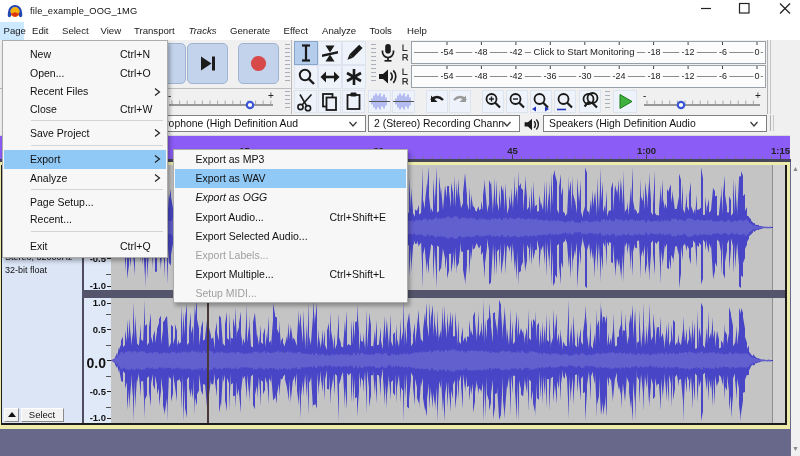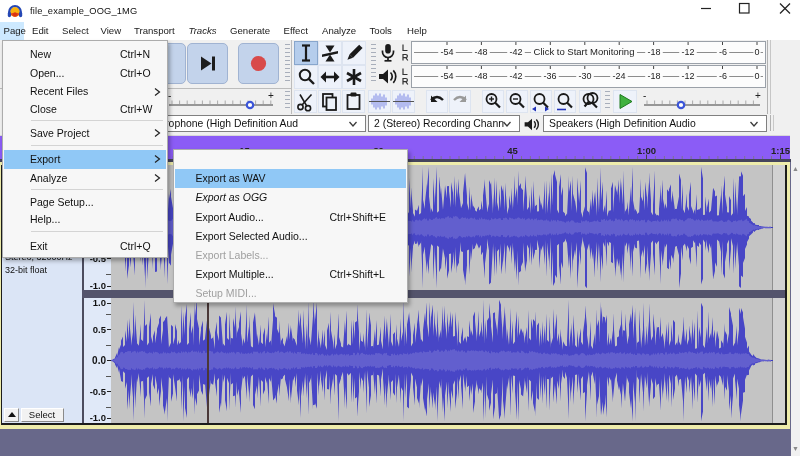--- a/index.html
+++ b/index.html
@@ -70,21 +70,21 @@
 <div class="ab" style="left:83px;top:252.5px;width:23px;text-align:right;font-size:9.5px;font-weight:bold;color:#111;">-0.5</div>
 <div class="ab" style="left:106.5px;top:258.0px;width:4px;height:1px;background:#222;"></div>
 <div class="ab" style="left:83px;top:280.0px;width:23px;text-align:right;font-size:9.5px;font-weight:bold;color:#111;">-1.0</div>
 <div class="ab" style="left:106.5px;top:285.5px;width:4px;height:1px;background:#222;"></div>
 <div class="ab" style="left:105.5px;top:242.5px;width:5px;height:1px;background:#555;"></div>
 <div class="ab" style="left:105.5px;top:273.5px;width:5px;height:1px;background:#555;"></div>
 <div class="ab" style="left:83px;top:297.0px;width:23px;text-align:right;font-size:9.5px;font-weight:bold;color:#111;">1.0</div>
 <div class="ab" style="left:106.5px;top:302.5px;width:4px;height:1px;background:#222;"></div>
 <div class="ab" style="left:83px;top:323.5px;width:23px;text-align:right;font-size:9.5px;font-weight:bold;color:#111;">0.5</div>
 <div class="ab" style="left:106.5px;top:329.0px;width:4px;height:1px;background:#222;"></div>
-<div class="ab" style="left:83px;top:354.5px;width:23px;text-align:right;font-size:10px;font-weight:bold;color:#111;">0.0</div>
+<div class="ab" style="left:83px;top:354.5px;width:23px;text-align:right;font-size:14px;font-weight:bold;color:#111;">0.0</div>
 <div class="ab" style="left:106.5px;top:360.0px;width:4px;height:1px;background:#222;"></div>
 <div class="ab" style="left:83px;top:385.5px;width:23px;text-align:right;font-size:9.5px;font-weight:bold;color:#111;">-0.5</div>
 <div class="ab" style="left:106.5px;top:391.0px;width:4px;height:1px;background:#222;"></div>
 <div class="ab" style="left:83px;top:412.0px;width:23px;text-align:right;font-size:9.5px;font-weight:bold;color:#111;">-1.0</div>
 <div class="ab" style="left:106.5px;top:417.5px;width:4px;height:1px;background:#222;"></div>
 <div class="ab" style="left:105.5px;top:313.5px;width:5px;height:1px;background:#555;"></div>
 <div class="ab" style="left:105.5px;top:344.5px;width:5px;height:1px;background:#555;"></div>
 <div class="ab" style="left:105.5px;top:375.5px;width:5px;height:1px;background:#555;"></div>
 <div class="ab" style="left:105.5px;top:406.5px;width:5px;height:1px;background:#555;"></div>
 
@@ -602,30 +602,33 @@
         <span class="lbl" style="left:26px;">Analyze</span>
         <svg class="sub" style="left:149px;top:4.5px;" width="8" height="10" viewBox="0 0 8 10">
           <path d="M2 1.5 L6.5 5 L2 8.5" fill="none" stroke="#222" stroke-width="1.2"></path>
         </svg>
       </div>
 <div class="msep" style="top:148.0px;"></div>
 <div class="menuitem" style="top:152.4px;height:19px;line-height:19px;">
         <span class="lbl" style="left:26px;">Page Setup...</span>
       </div>
 <div class="menuitem" style="top:169.2px;height:19px;line-height:19px;">
-        <span class="lbl" style="left:26px;">Help...</span>
+        <span class="lbl" style="left:26px;">Recent...</span>
       </div>
 <div class="msep" style="top:190.2px;"></div>
 <div class="menuitem" style="top:196.1px;height:19px;line-height:19px;">
         <span class="lbl" style="left:26px;">Exit</span>
         <span class="sc" style="left:116px;">Ctrl+Q</span>
       </div>
 </div>
 
 <div class="menupanel" style="left:172.5px;top:148.5px;width:235px;height:154px;">
+<div class="menuitem" style="top:0.2px;height:19.25px;line-height:19.25px;">
+        <span class="lbl" style="left:21px;">Export as MP3</span>
+      </div>
 <div class="menuitem hl" style="top:19.4px;height:19.25px;line-height:19.25px;">
         <span class="lbl" style="left:21px;">Export as WAV</span>
       </div>
 <div class="menuitem" style="top:38.7px;height:19.25px;line-height:19.25px;">
         <span class="lbl" style="left:21px;font-style:italic;">Export as OGG</span>
       </div>
 <div class="menuitem" style="top:58.0px;height:19.25px;line-height:19.25px;">
         <span class="lbl" style="left:21px;">Export Audio...</span>
         <span class="sc" style="left:155px;">Ctrl+Shift+E</span>
       </div>

